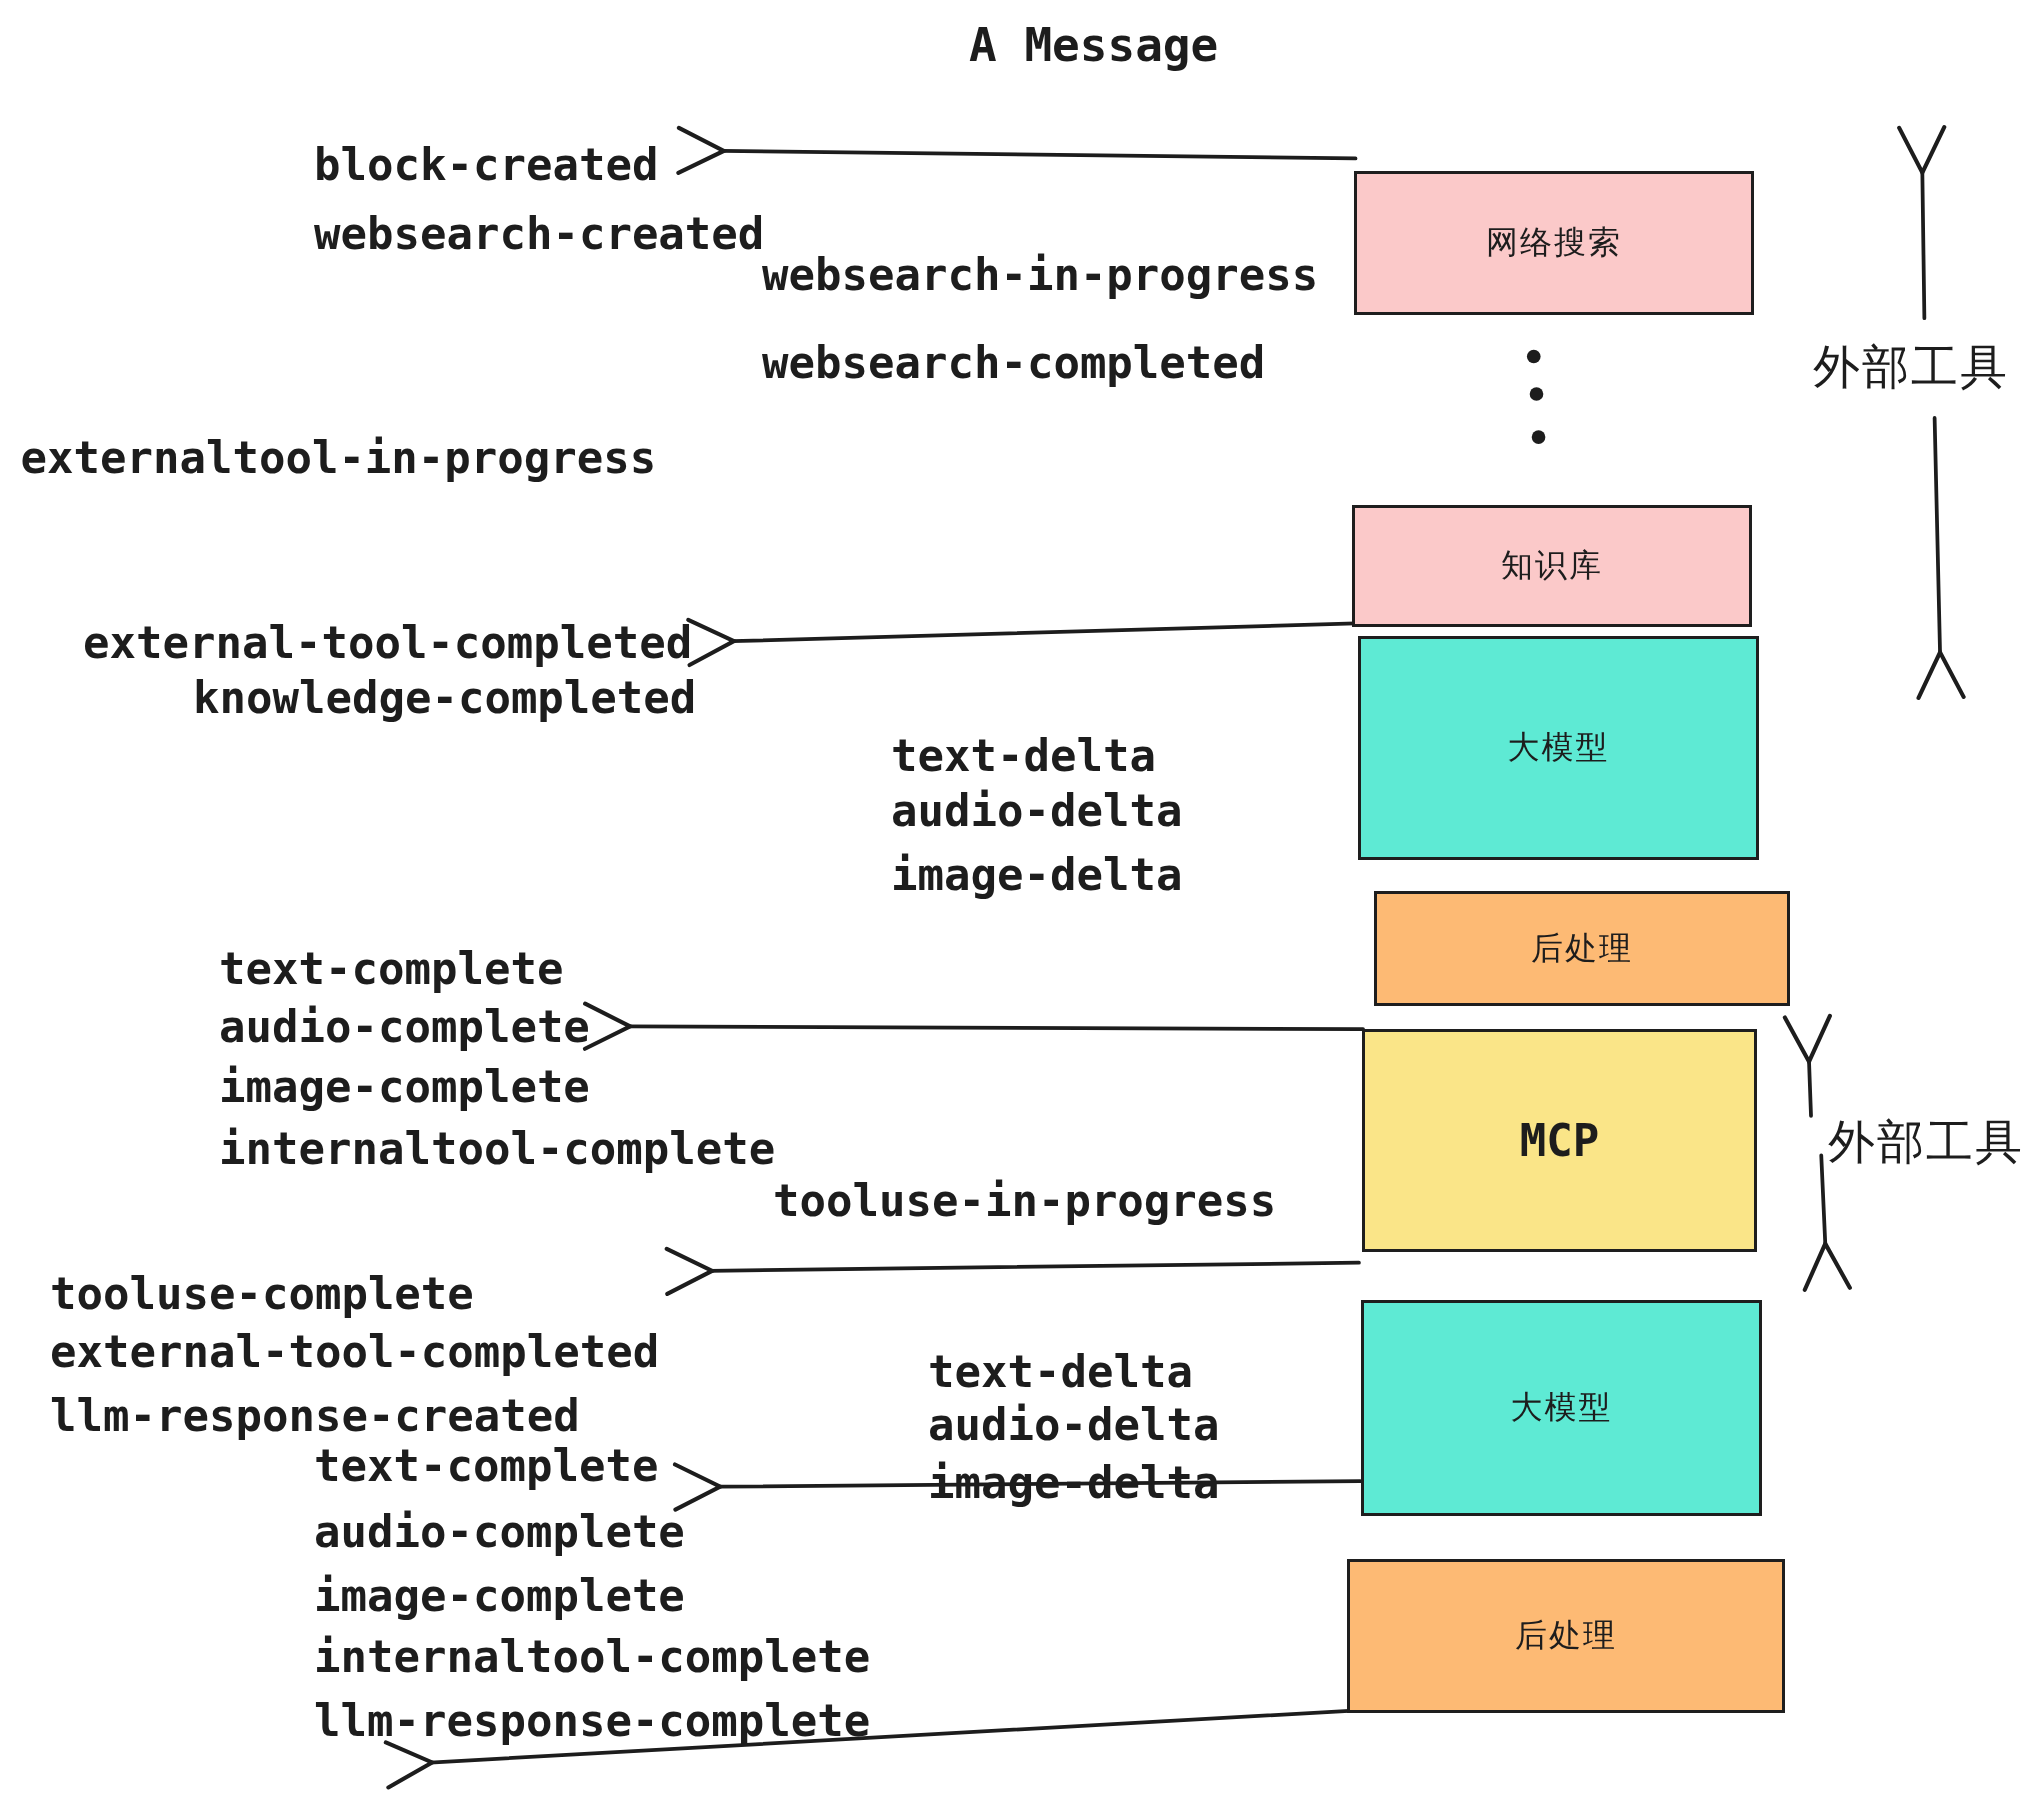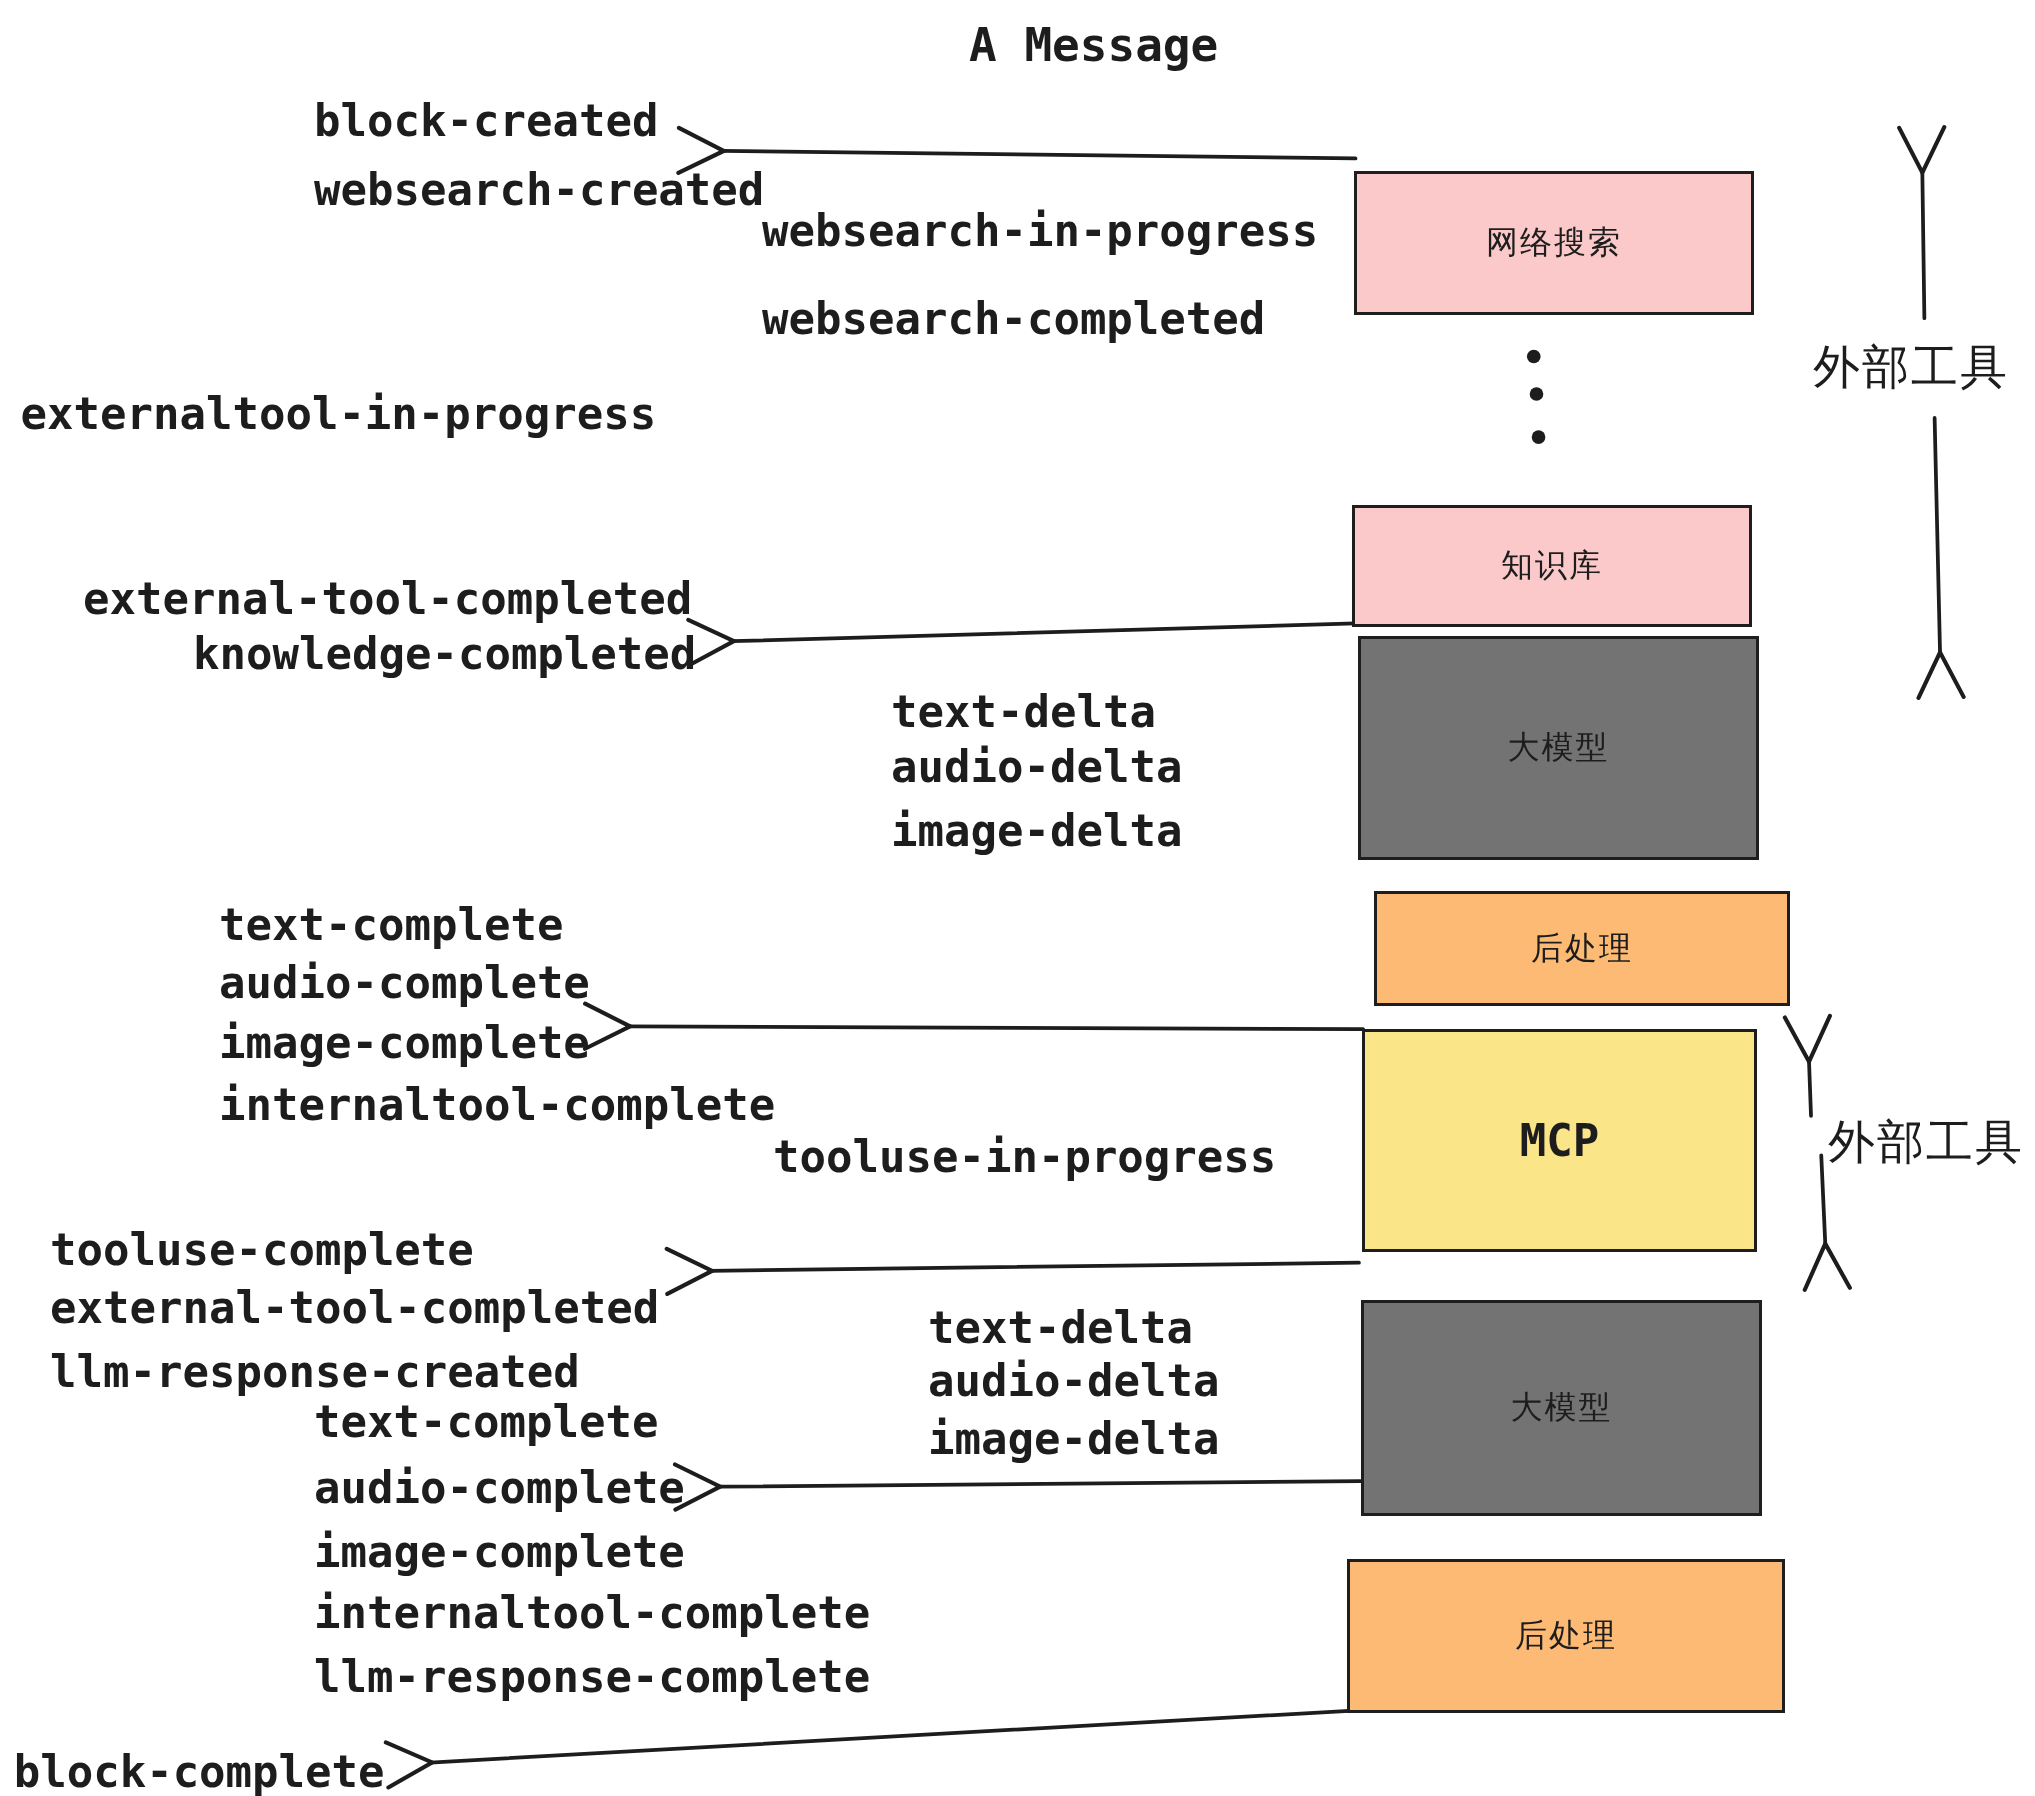--- a/index.html
+++ b/index.html
@@ -14,20 +14,21 @@
   #arrows{position:absolute;left:0;top:0;z-index:1;}
   .evt{
     position:absolute;
     font-family:"DejaVu Sans Mono","Liberation Mono",monospace;
     font-weight:bold;
     font-size:44px;
     line-height:1.15;
     color:#1d1d1d;
     white-space:nowrap;
     z-index:2;
+    margin-top:44px;
   }
   .title{
     position:absolute;
     left:969px;top:18px;
     font-family:"DejaVu Sans Mono","Liberation Mono",monospace;
     font-weight:bold;
     font-size:46px;
     color:#1d1d1d;
     white-space:nowrap;
     z-index:2;
@@ -55,21 +56,21 @@
   .side-label{
     position:absolute;
     font-family:"DejaVu Sans","Liberation Sans",sans-serif;
     font-size:47px;
     letter-spacing:2px;
     color:#1d1d1d;
     white-space:nowrap;
     z-index:3;
   }
   .bg-pink{background:#fbc9c9;}
-  .bg-green{background:#737373;}
+  .bg-green{background:#5eead4;}
   .bg-yellow{background:#fae588;}
   .bg-white{background:#fdba74;}
 </style>
 </head>
 <body>
 
 <div id="canvas">
 
   <svg id="arrows" width="2035" height="1796" viewBox="0 0 2980 2630">
     <defs>

